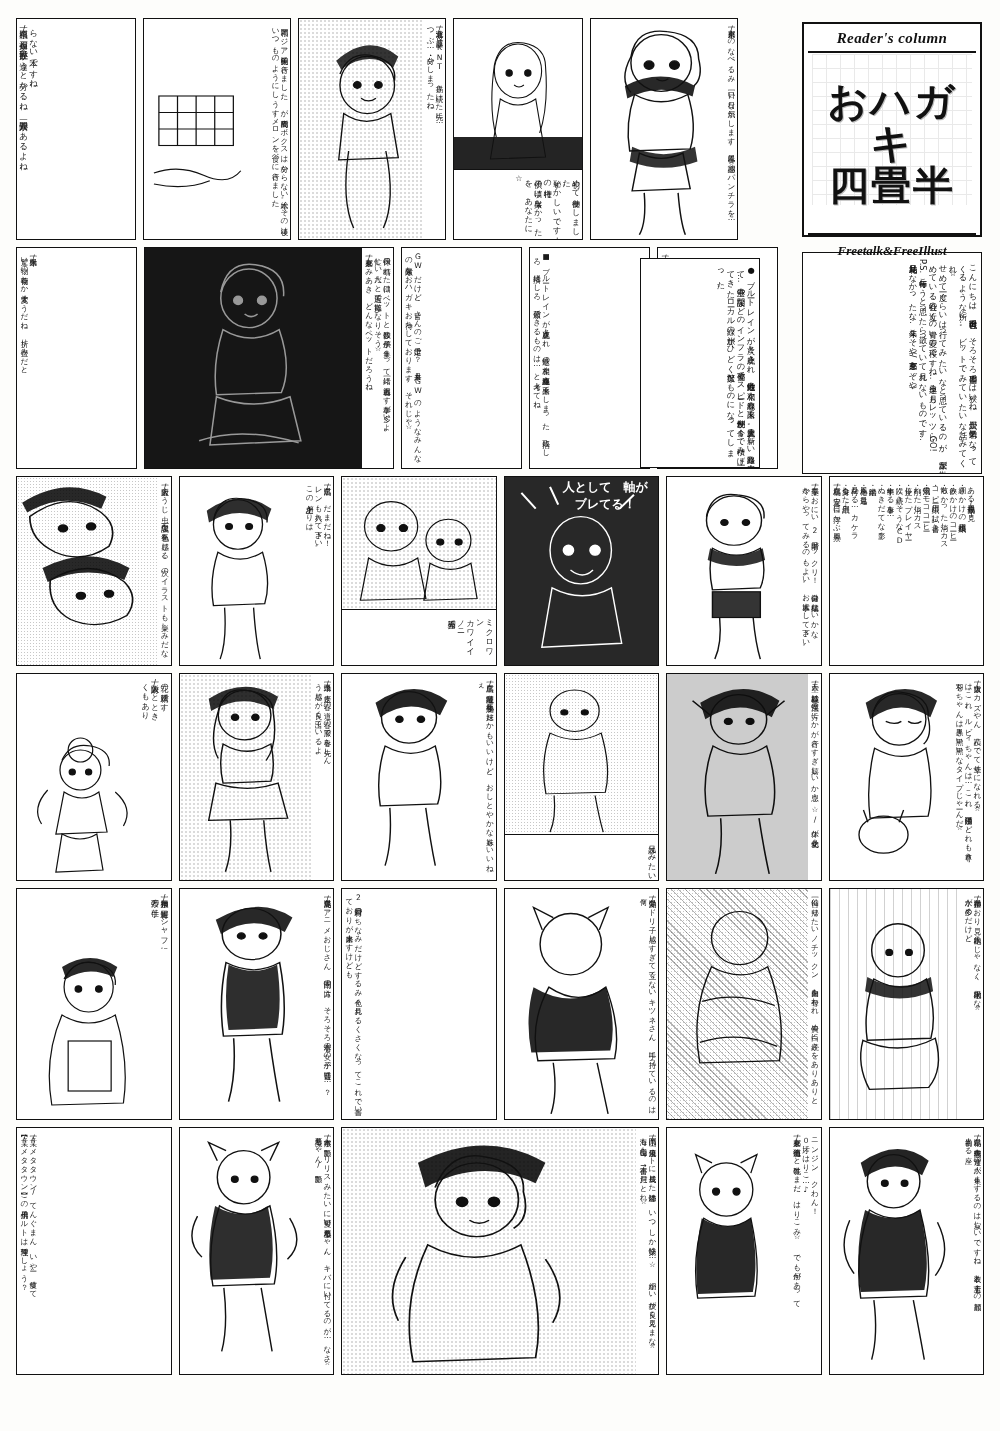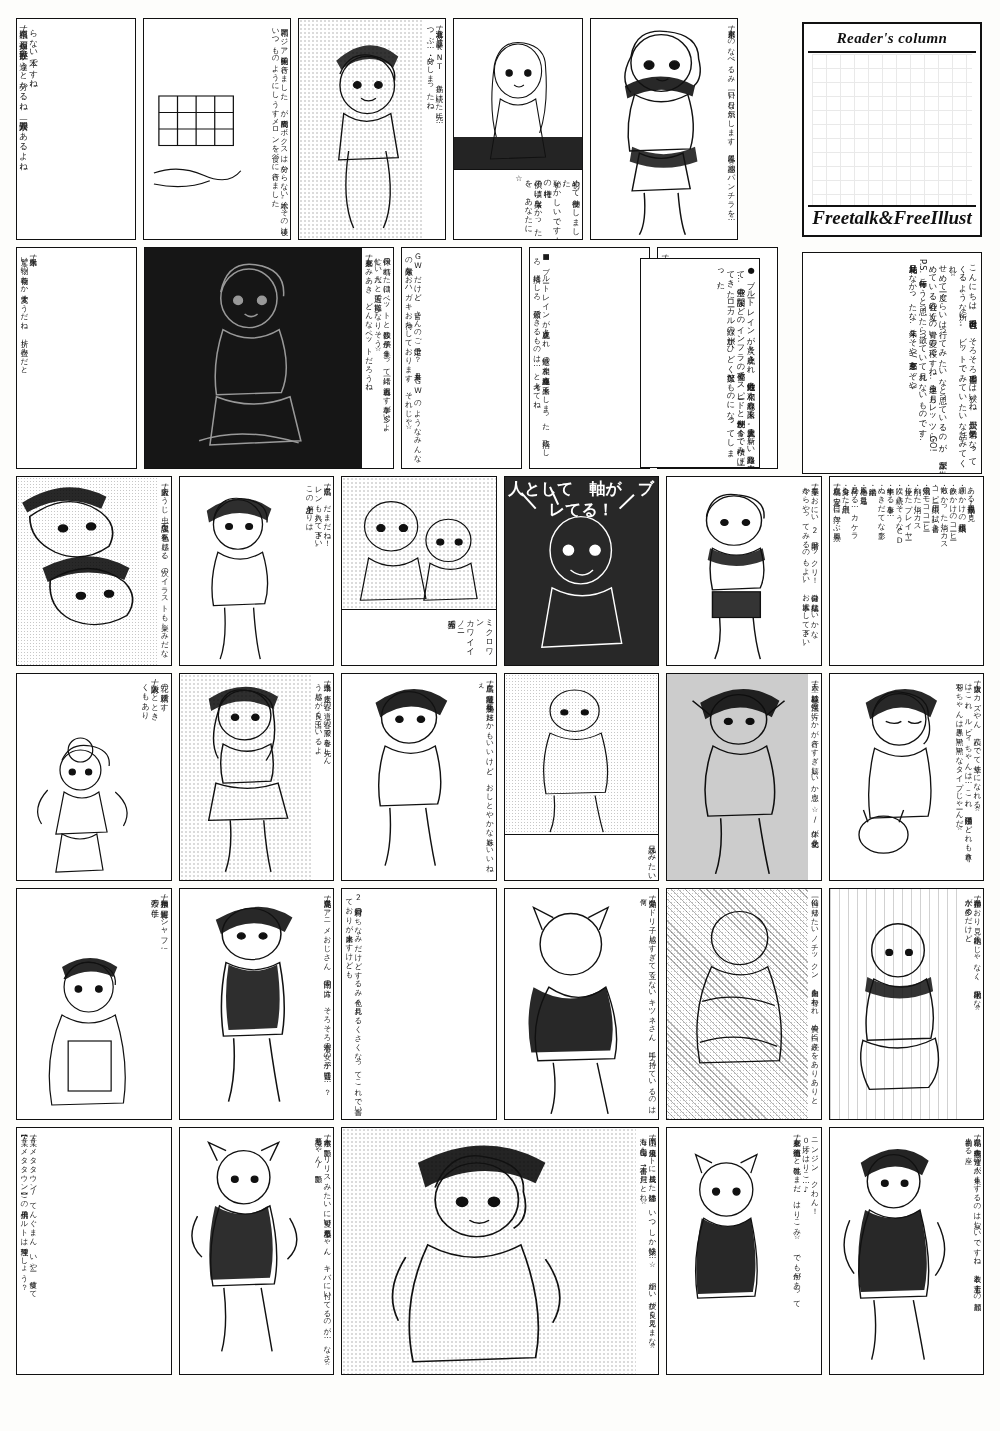--- a/index.html
+++ b/index.html
@@ -42,24 +42,24 @@
     font-family:"DejaVu Serif", serif;
     font-weight:bold;
     font-size:40px; line-height:1.05;
     text-align:center;
     letter-spacing:2px;
     text-shadow:1px 1px 0 #bbb;
   }
   .masthead .ft {
     font-family:"Liberation Serif", serif;
     font-weight:bold; font-style:italic;
-    font-size:19px;
+    font-size:13px;
     width:100%; text-align:center;
     border-top:2px solid #111;
-    padding-top:0;
+    padding-top:8px;
   }
   .mast-grid {
     position:absolute; inset:30px 8px 30px 8px;
     background:
       repeating-linear-gradient(to right, #e7e7e7 0 1px, transparent 1px 14px),
       repeating-linear-gradient(to bottom, #e7e7e7 0 1px, transparent 1px 14px);
     opacity:.9;
     z-index:0;
   }
   .masthead .jp, .masthead .rc, .masthead .ft { position:relative; z-index:1; }
@@ -169,20 +169,24 @@
   }
 </style>
 </head>
 <body>
 
 <div class="page">
 
   <div class="masthead">
     <div class="mast-grid"></div>
     <div class="rc">Reader's column</div>
+    <div class="jp">
+      <div>おハガキ</div>
+      <div>四畳半</div>
+    </div>
     <div class="ft">Freetalk&amp;FreeIllust</div>
   </div>
 
   <div class="row r1 band h1">
     <div class="cell">
       <div class="cap">らない本ですね。
 一福岡県/石川輝文　世界観が違うと分かるね。六畳一間があるよね。</div>
     </div>
 
     <div class="cell sbs">
@@ -397,21 +401,21 @@
               <circle cx="62" cy="74" r="5" fill="#fff"></circle>
                 <circle cx="88" cy="74" r="5" fill="#fff"></circle>
               <path d="M64 94 q12 10 22 0"></path>
               <path d="M46 112 q30 16 58 0 l10 56 -78 4z"></path>
             </g>
             <g stroke="#fff" stroke-width="2" fill="none">
               <path d="M16 16 l14 16 M44 10 l8 18 M126 18 l-14 14"></path>
             </g>
           </svg>
         </div>
-        <div class="title-strip" style="background:transparent;color:#fff;font-size:16px;">人として　軸が　ブレてる！</div>
+        <div class="title-strip" style="background:transparent;color:#fff;font-size:12px;margin-left:48px;">人として　軸が　ブレてる！</div>
       </div>
     </div>
 
     <div class="cell sbs">
       <div class="cap small">一千葉県/おにい　2階目ギックリ！　自分は結構ないかな
 今からやってみるのもよい。お大事にして下さい。</div>
       <div class="art">
         <div class="fig">
           <svg viewBox="0 0 110 190" preserveAspectRatio="none">
             <g stroke="#111" fill="none" stroke-width="1.2">

